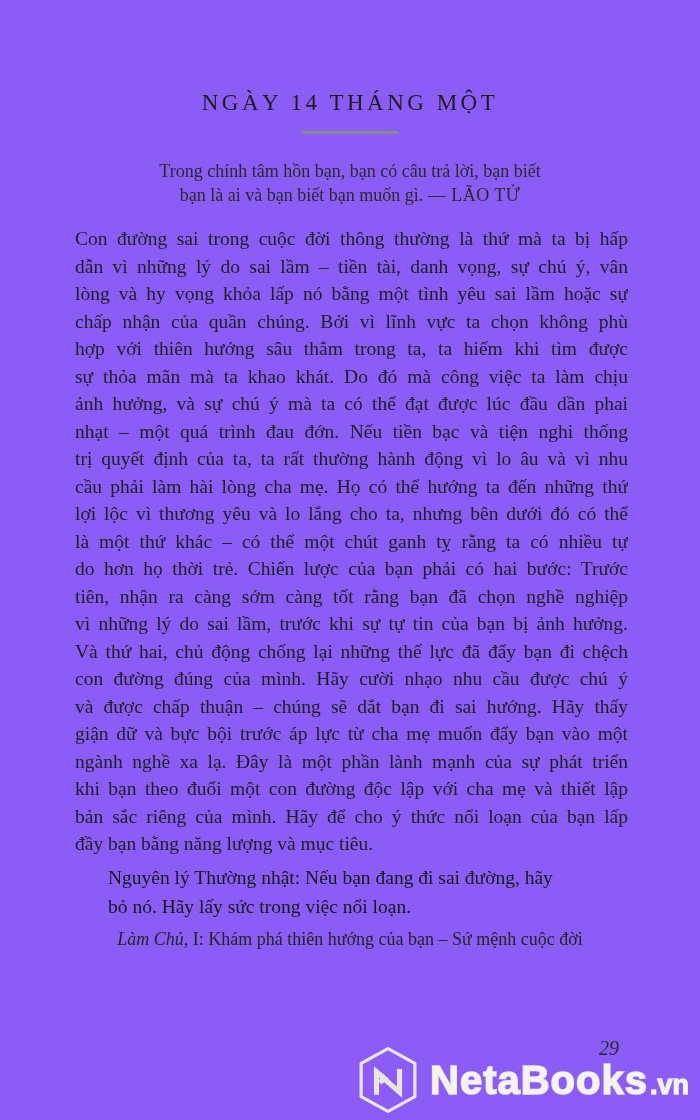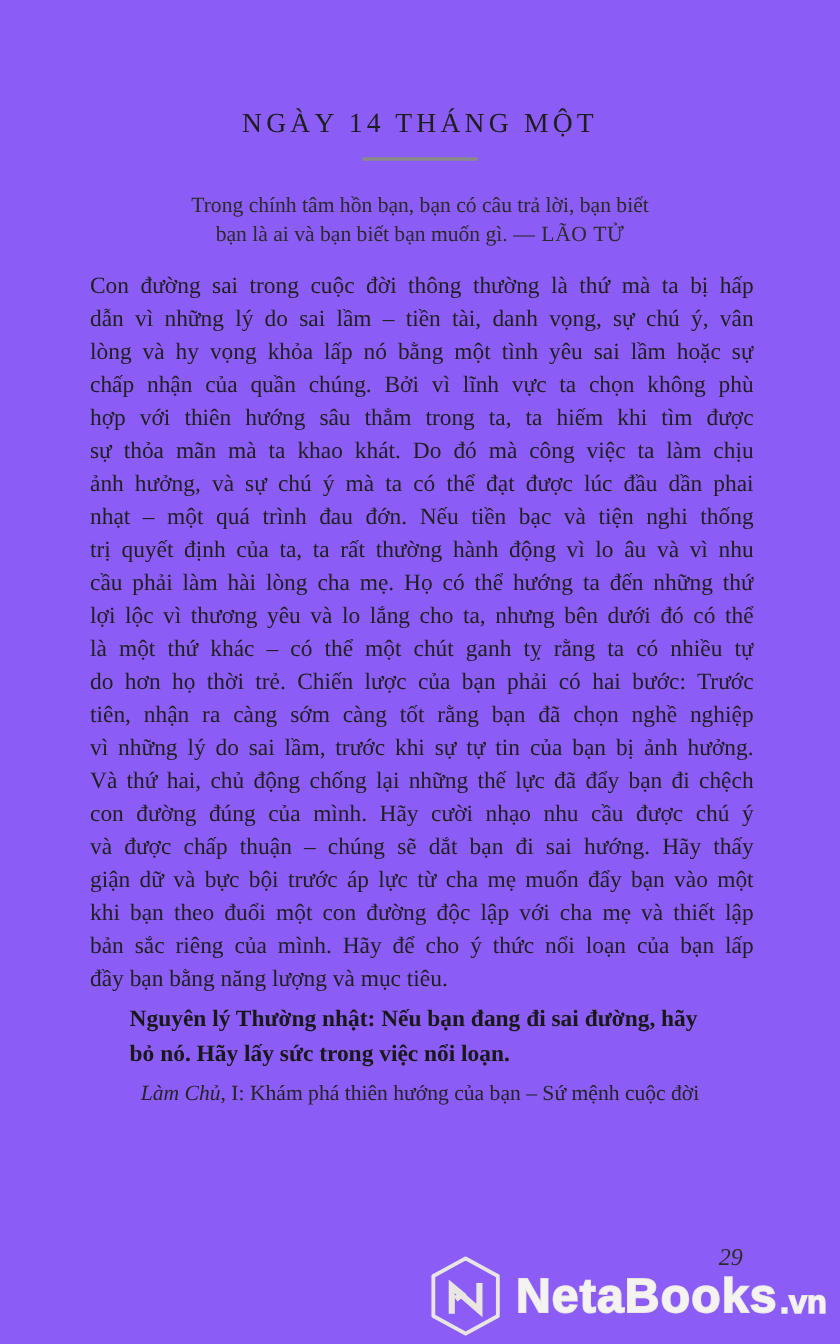--- a/index.html
+++ b/index.html
@@ -56,21 +56,21 @@
     overflow: hidden;
     white-space: nowrap;
   }
   .bline.last {
     text-align-last: left;
     text-align: left;
   }
   .takeaway {
     margin: 5px 72px 0 108px;
     font-size: 19.5px;
-    font-weight: bold;
+    font-weight: normal;
     color: #181818;
   }
   .takeaway .tline { line-height: 29px; white-space: nowrap; }
   .citation {
     margin-top: 6px;
     text-align: center;
     font-size: 18px;
     line-height: 24px;
     color: #242424;
   }
@@ -145,20 +145,21 @@
     <div class="bline">cầu phải làm hài lòng cha mẹ. Họ có thể hướng ta đến những thứ</div>
     <div class="bline">lợi lộc vì thương yêu và lo lắng cho ta, nhưng bên dưới đó có thể</div>
     <div class="bline">là một thứ khác – có thể một chút ganh tỵ rằng ta có nhiều tự</div>
     <div class="bline">do hơn họ thời trẻ. Chiến lược của bạn phải có hai bước: Trước</div>
     <div class="bline">tiên, nhận ra càng sớm càng tốt rằng bạn đã chọn nghề nghiệp</div>
     <div class="bline">vì những lý do sai lầm, trước khi sự tự tin của bạn bị ảnh hưởng.</div>
     <div class="bline">Và thứ hai, chủ động chống lại những thế lực đã đẩy bạn đi chệch</div>
     <div class="bline">con đường đúng của mình. Hãy cười nhạo nhu cầu được chú ý</div>
     <div class="bline">và được chấp thuận – chúng sẽ dắt bạn đi sai hướng. Hãy thấy</div>
     <div class="bline">giận dữ và bực bội trước áp lực từ cha mẹ muốn đẩy bạn vào một</div>
+    <div class="bline">ngành nghề xa lạ. Đây là một phần lành mạnh của sự phát triển</div>
     <div class="bline">khi bạn theo đuổi một con đường độc lập với cha mẹ và thiết lập</div>
     <div class="bline">bản sắc riêng của mình. Hãy để cho ý thức nổi loạn của bạn lấp</div>
     <div class="bline last">đầy bạn bằng năng lượng và mục tiêu.</div>
   </div>
 
   <div class="takeaway">
     <div class="tline">Nguyên lý Thường nhật: Nếu bạn đang đi sai đường, hãy</div>
     <div class="tline">bỏ nó. Hãy lấy sức trong việc nổi loạn.</div>
   </div>
 

